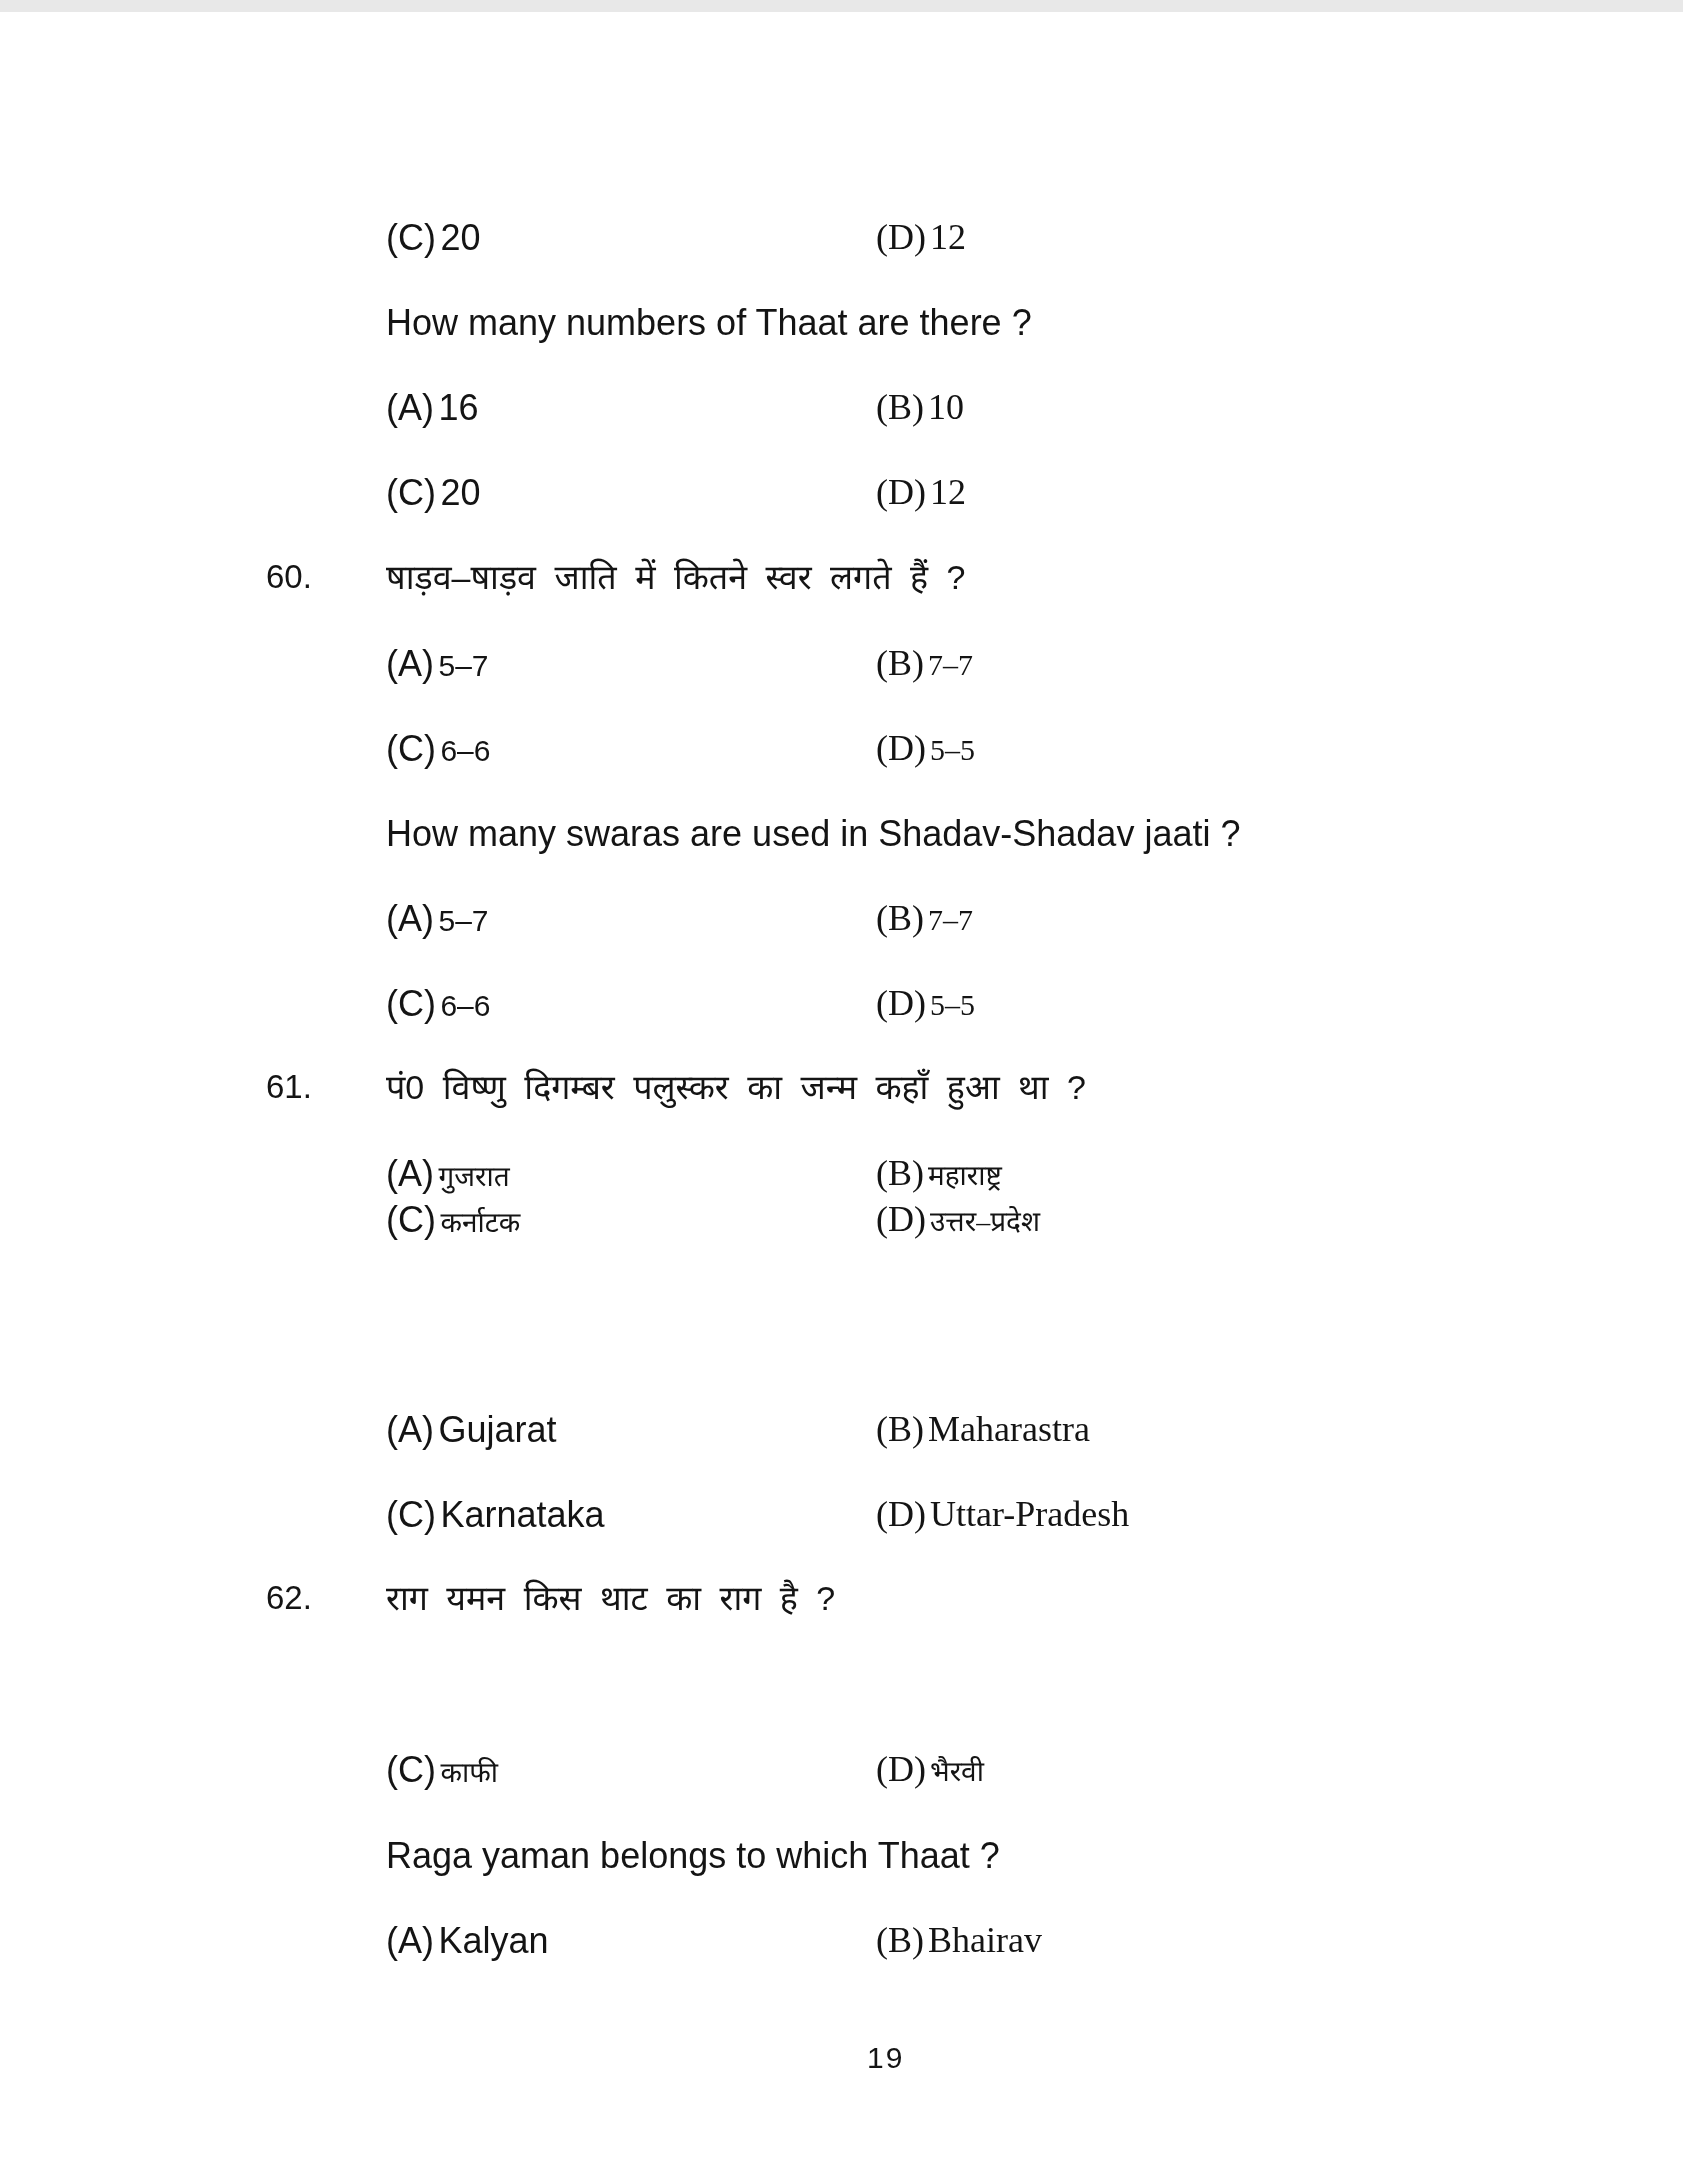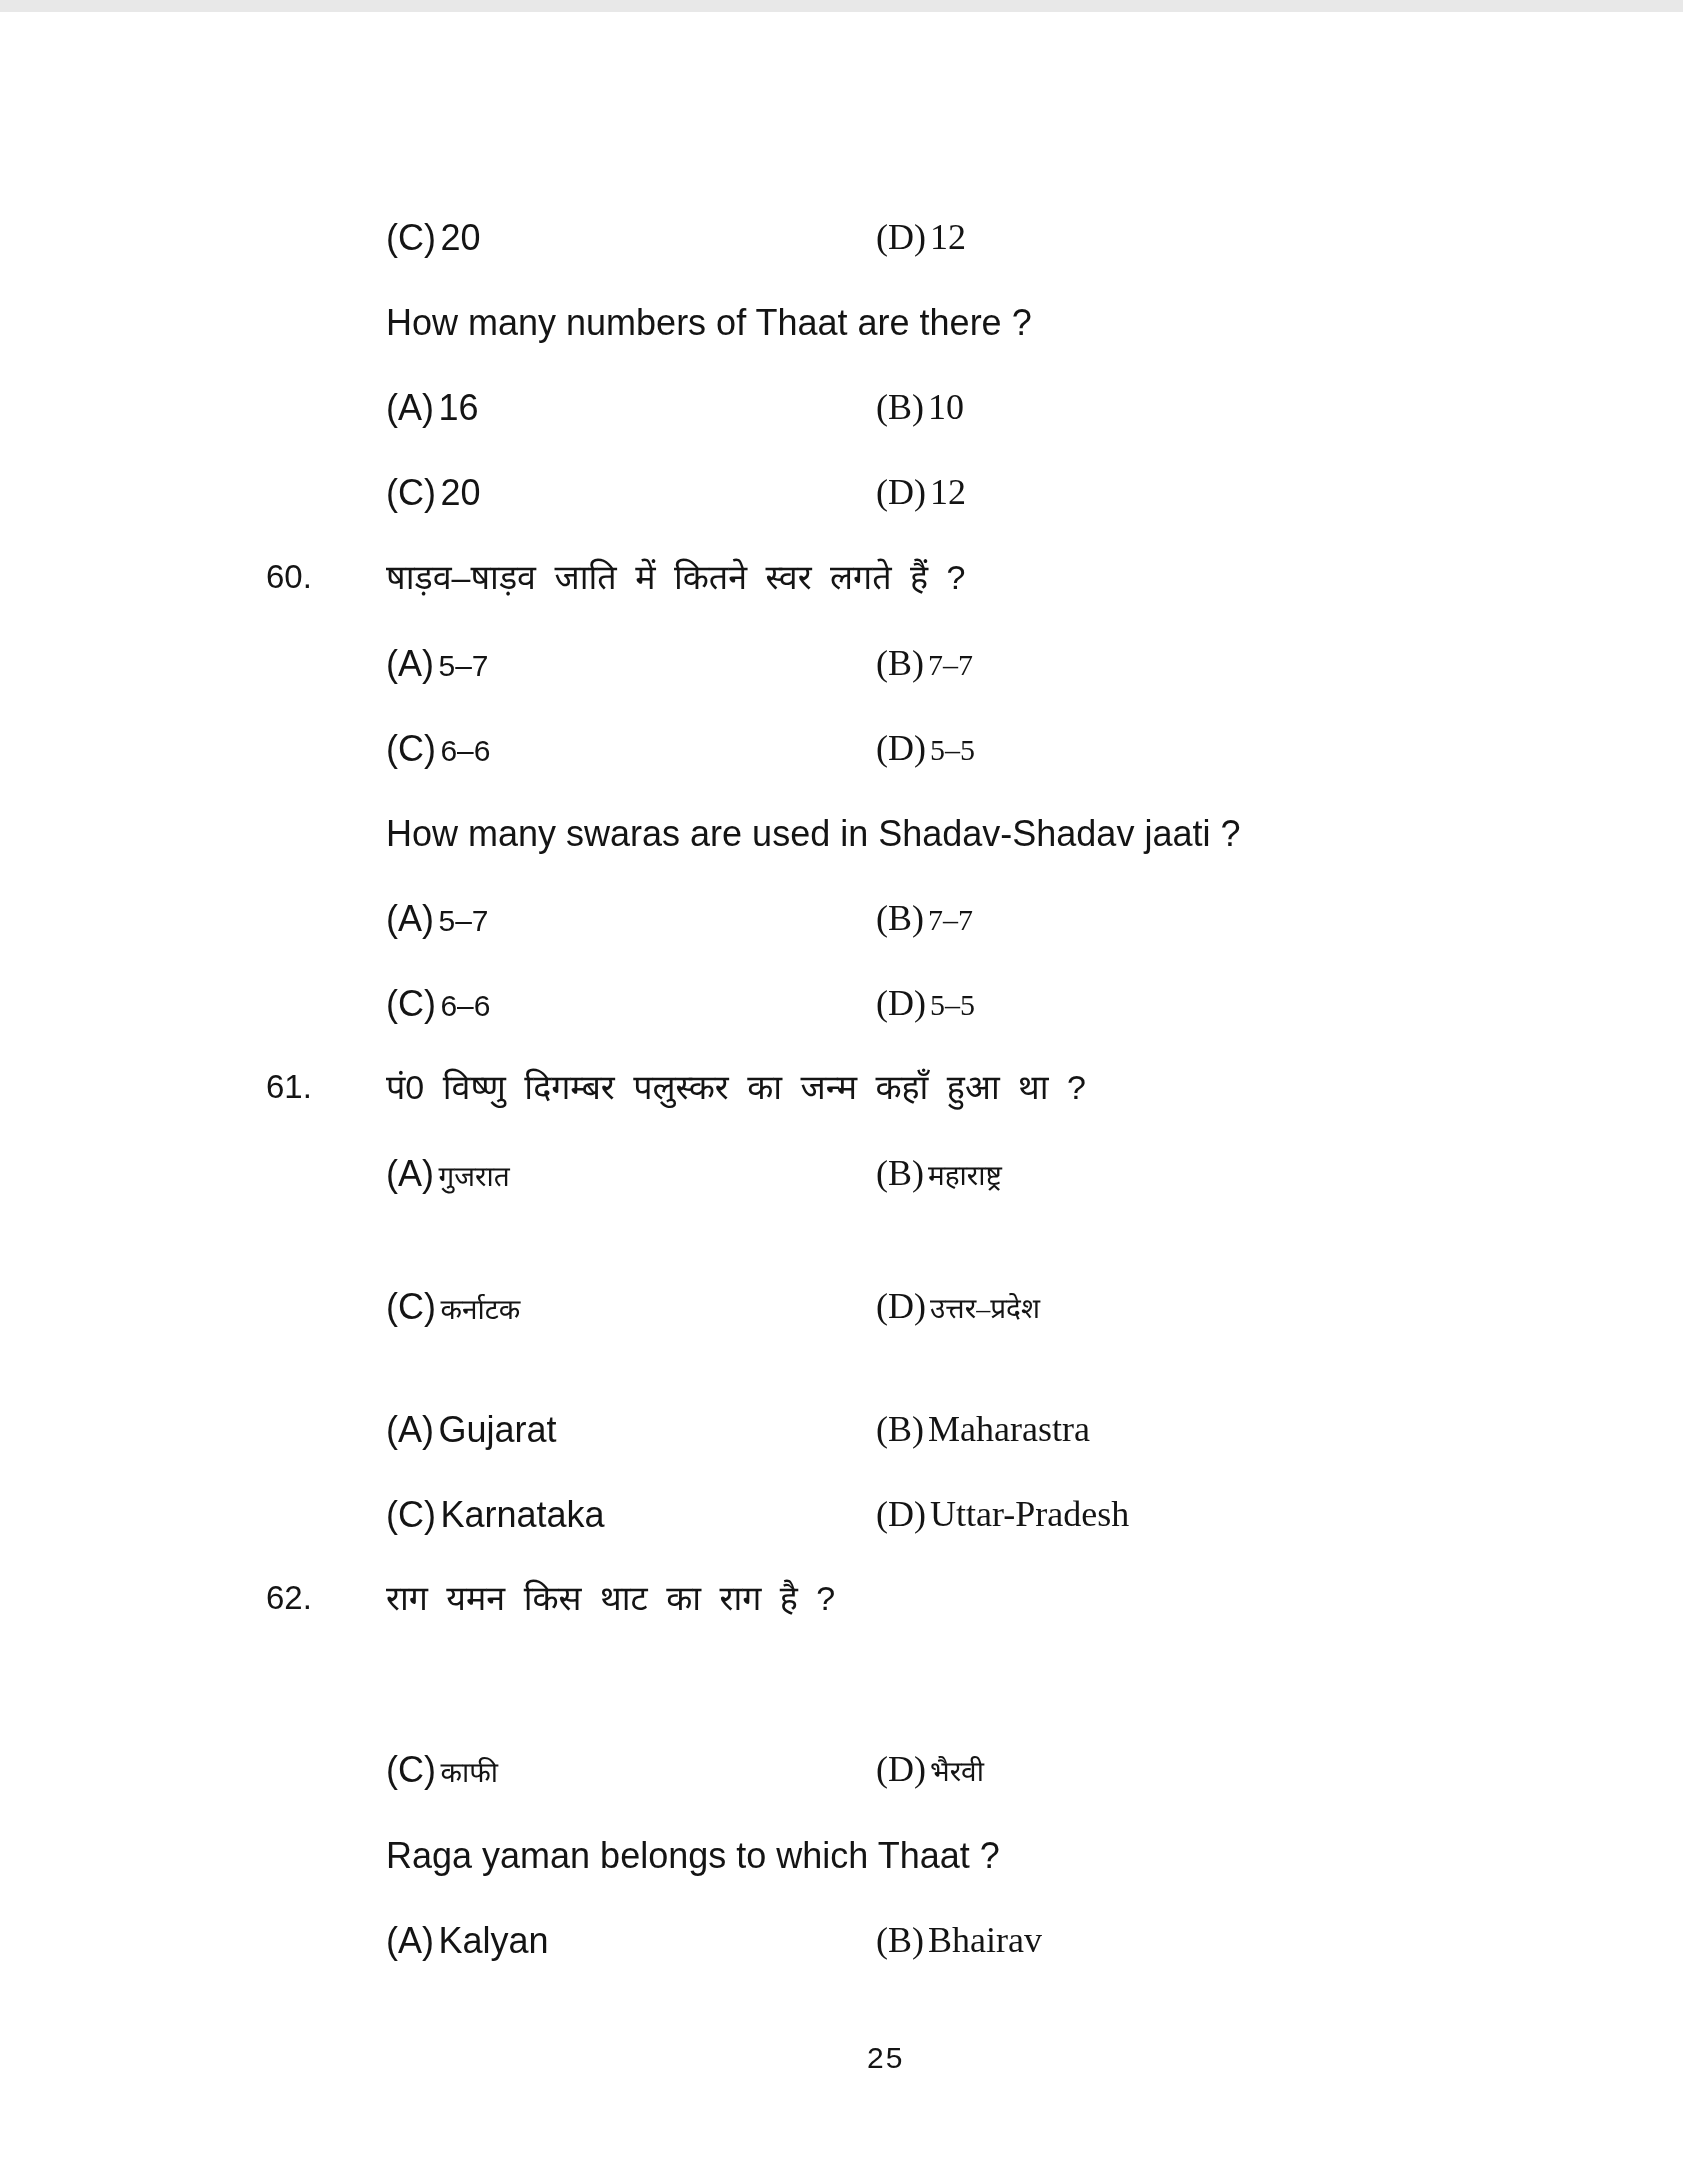--- a/index.html
+++ b/index.html
@@ -75,21 +75,21 @@
   </div>
 
   <div class="row" style="top:1056px">
     <span class="qnum">61.</span>
     <span class="qtext hi">पं0 विष्णु दिगम्बर पलुस्कर का जन्म कहाँ हुआ था ?</span>
   </div>
   <div class="row" style="top:1141px">
     <span class="opt1"><span class="lbl">(A)</span> <span class="vhi">गुजरात</span></span>
     <span class="opt2"><span class="lbl">(B)</span> <span class="vhi">महाराष्ट्र</span></span>
   </div>
-  <div class="row" style="top:1274px">
+  <div class="row" style="top:1187px">
     <span class="opt1"><span class="lbl">(C)</span> <span class="vhi">कर्नाटक</span></span>
     <span class="opt2"><span class="lbl">(D)</span> <span class="vhi">उत्तर–प्रदेश</span></span>
   </div>
 
   <div class="row" style="top:1397px">
     <span class="opt1"><span class="lbl">(A)</span> <span class="ven">Gujarat</span></span>
     <span class="opt2"><span class="lbl">(B)</span> <span class="ven">Maharastra</span></span>
   </div>
   <div class="row" style="top:1482px">
     <span class="opt1"><span class="lbl">(C)</span> <span class="ven">Karnataka</span></span>
@@ -106,16 +106,16 @@
 
   <div class="row" style="top:1737px">
     <span class="opt1"><span class="lbl">(C)</span> <span class="vhi">काफी</span></span>
     <span class="opt2"><span class="lbl">(D)</span> <span class="vhi">भैरवी</span></span>
   </div>
   <div class="row" style="top:1908px">
     <span class="opt1"><span class="lbl">(A)</span> <span class="ven">Kalyan</span></span>
     <span class="opt2"><span class="lbl">(B)</span> <span class="ven">Bhairav</span></span>
   </div>
 
-  <div class="page-number">25</div>
+  <div class="page-number">19</div>
 
 </div>
 
 
 </body></html>

